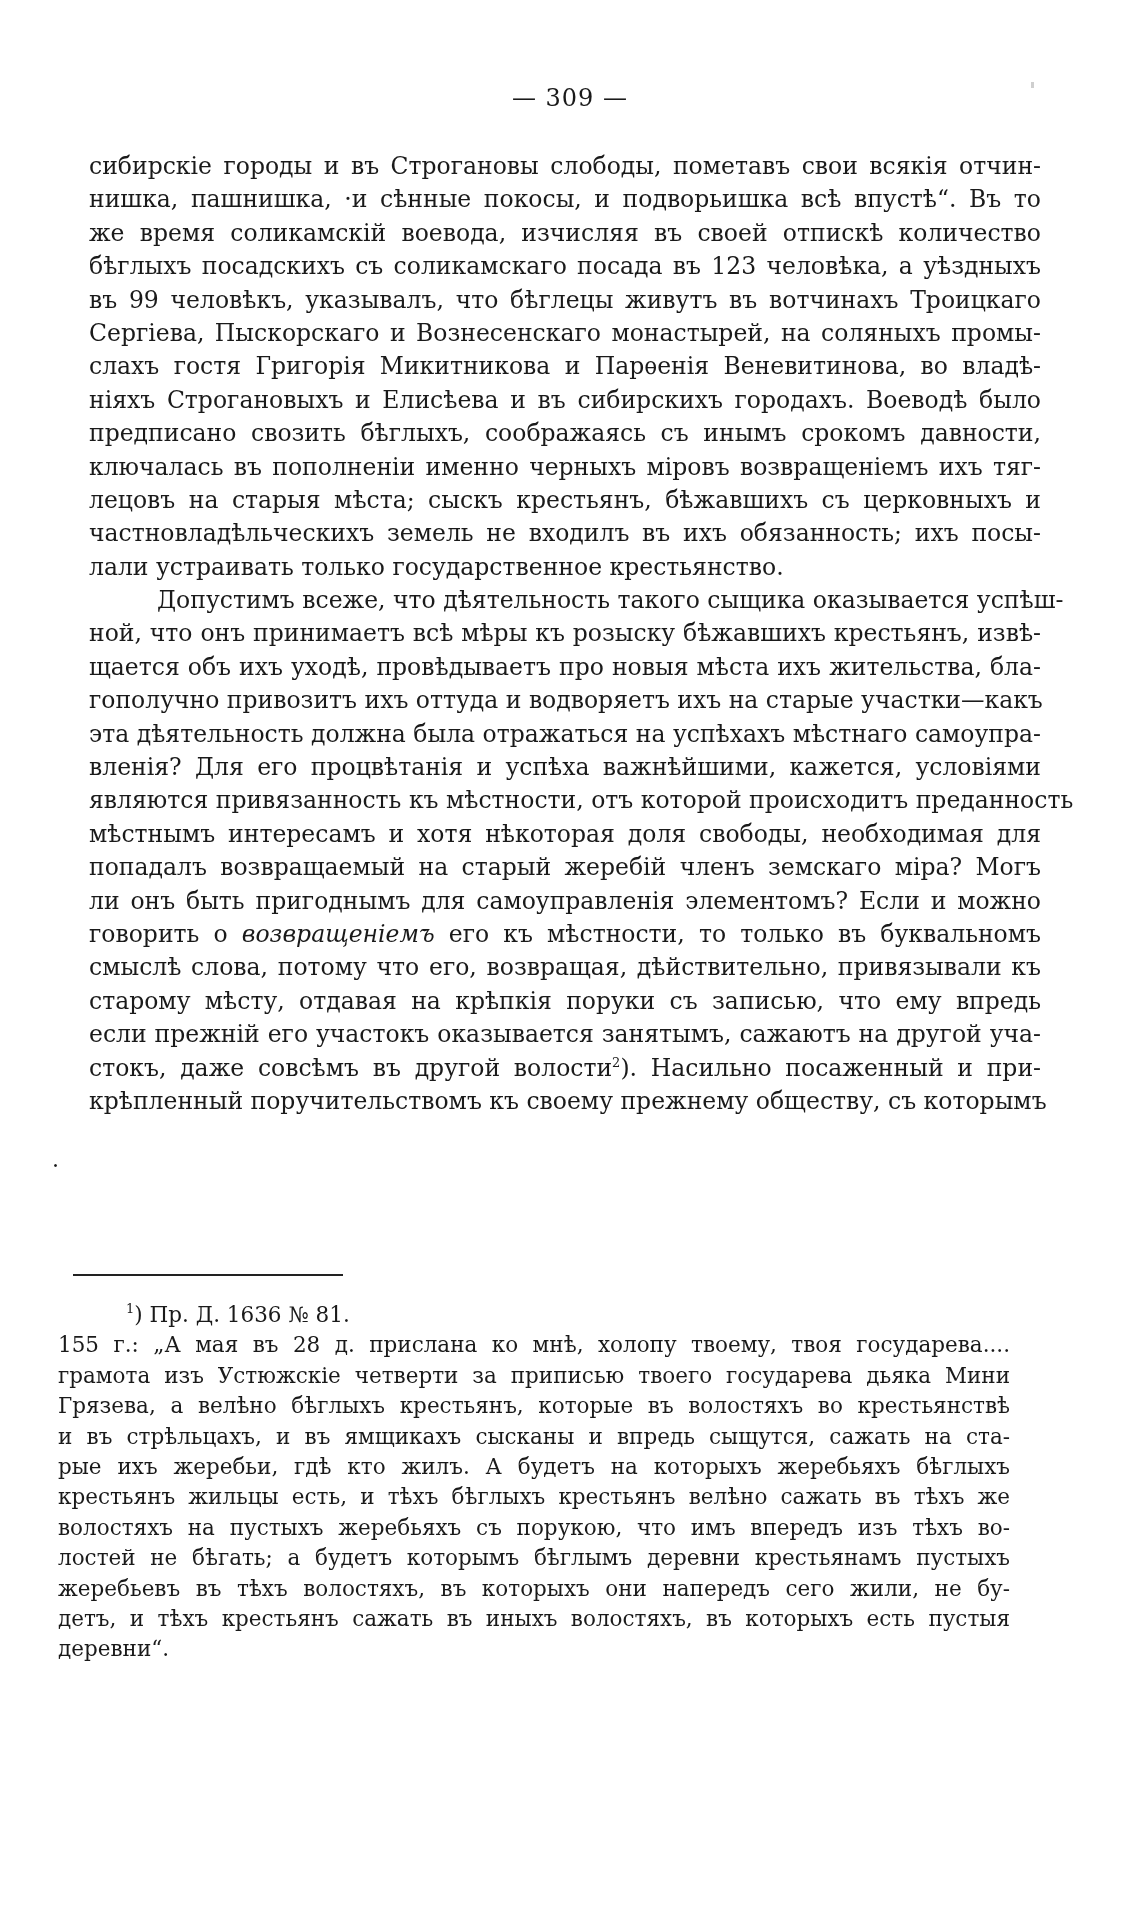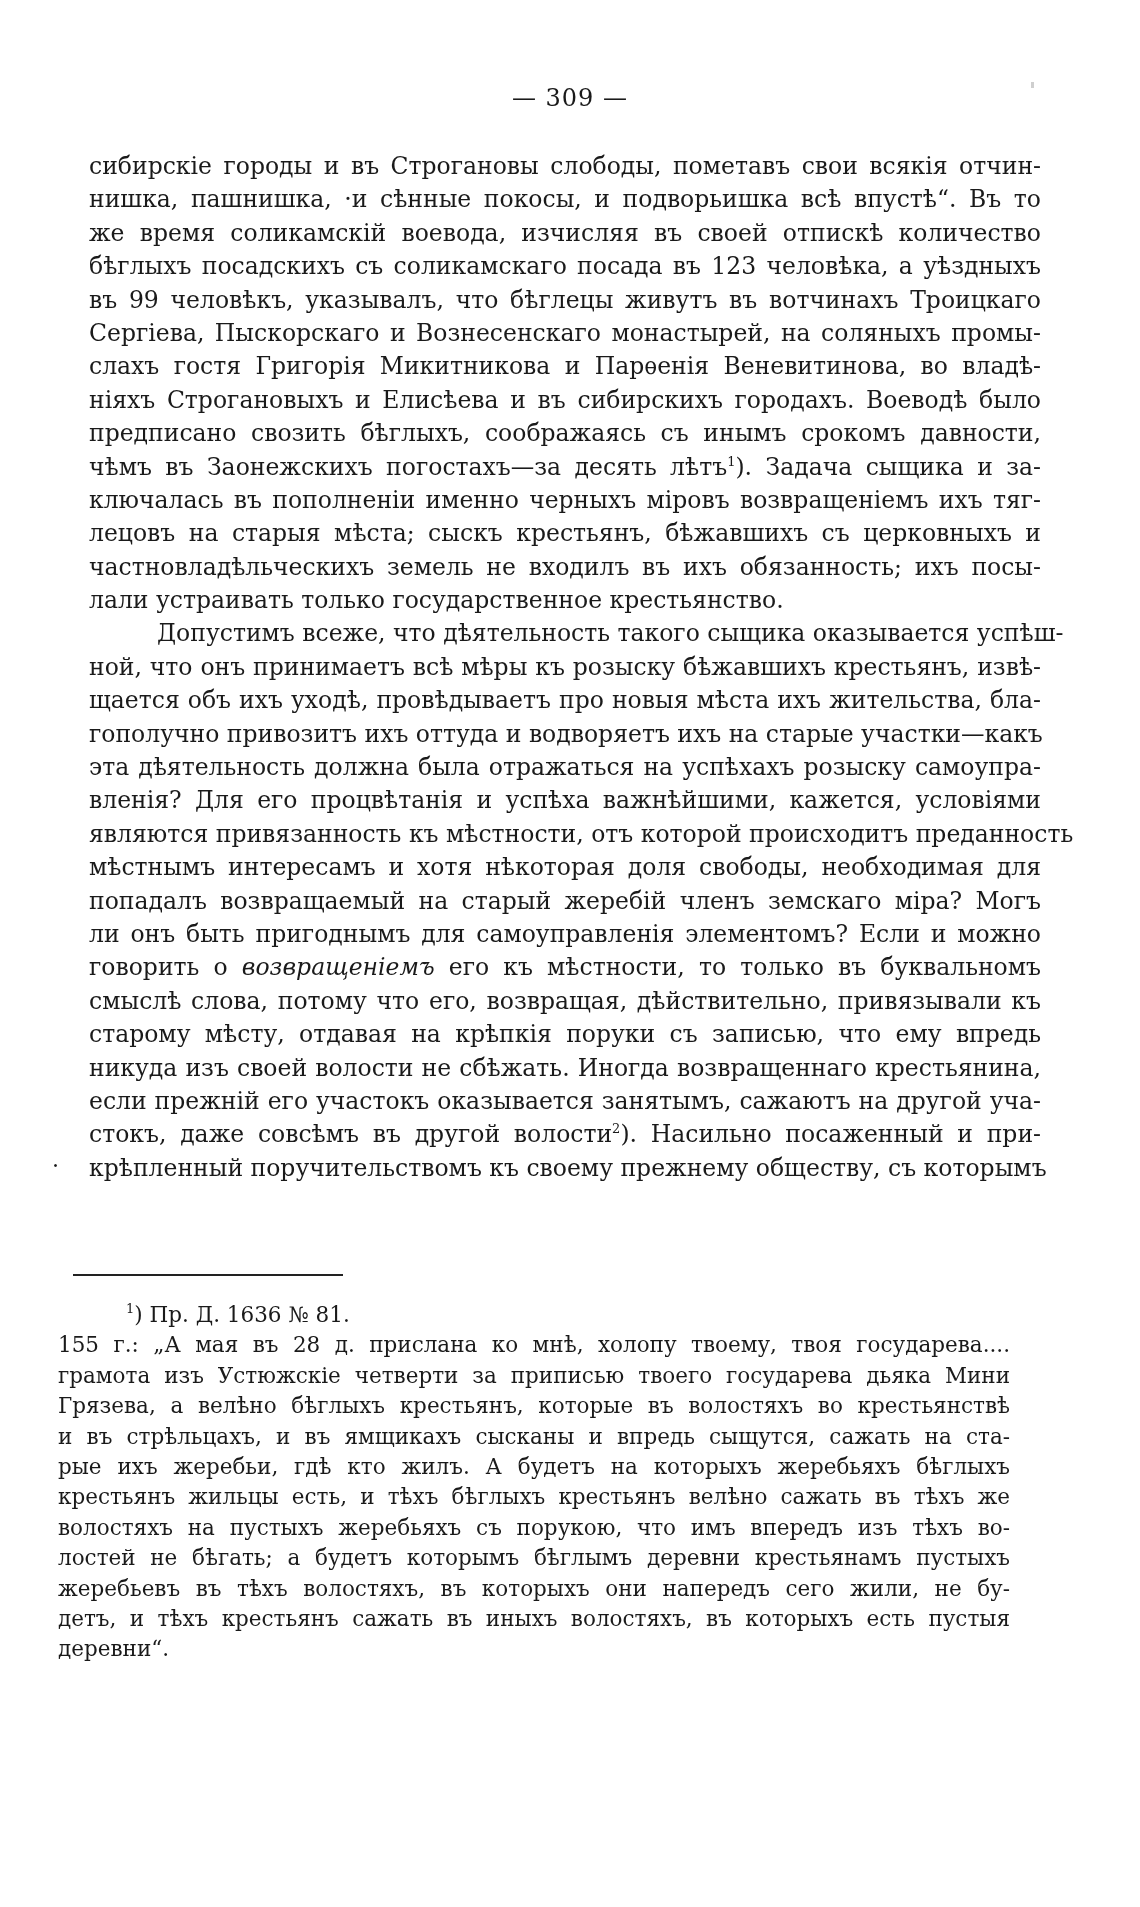--- a/index.html
+++ b/index.html
@@ -36,39 +36,37 @@
 <div class="body-text">
   <div class="line">сибирскіе городы и въ Строгановы слободы, пометавъ свои всякія отчин-</div>
   <div class="line">нишка, пашнишка, ·и сѣнные покосы, и подворьишка всѣ впустѣ“. Въ то</div>
   <div class="line">же время соликамскій воевода, изчисляя въ своей отпискѣ количество</div>
   <div class="line">бѣглыхъ посадскихъ съ соликамскаго посада въ 123 человѣка, а уѣздныхъ</div>
   <div class="line">въ 99 человѣкъ, указывалъ, что бѣглецы живутъ въ вотчинахъ Троицкаго</div>
   <div class="line">Сергіева, Пыскорскаго и Вознесенскаго монастырей, на соляныхъ промы-</div>
   <div class="line">слахъ гостя Григорія Микитникова и Парѳенія Веневитинова, во владѣ-</div>
   <div class="line">ніяхъ Строгановыхъ и Елисѣева и въ сибирскихъ городахъ. Воеводѣ было</div>
   <div class="line">предписано свозить бѣглыхъ, соображаясь съ инымъ срокомъ давности,</div>
-  <div class="line"><span>чѣмъ въ Заонежскихъ погостахъ—за десять лѣтъ</span><sup>1</sup><span>). Задача сыщика и за-</span></div>
   <div class="line">ключалась въ пополненіи именно черныхъ міровъ возвращеніемъ ихъ тяг-</div>
   <div class="line">лецовъ на старыя мѣста; сыскъ крестьянъ, бѣжавшихъ съ церковныхъ и</div>
   <div class="line">частновладѣльческихъ земель не входилъ въ ихъ обязанность; ихъ посы-</div>
   <div class="line last">лали устраивать только государственное крестьянство.</div>
   <div class="line indent">Допустимъ всеже, что дѣятельность такого сыщика оказывается успѣш-</div>
   <div class="line">ной, что онъ принимаетъ всѣ мѣры къ розыску бѣжавшихъ крестьянъ, извѣ-</div>
   <div class="line">щается объ ихъ уходѣ, провѣдываетъ про новыя мѣста ихъ жительства, бла-</div>
   <div class="line">гополучно привозитъ ихъ оттуда и водворяетъ ихъ на старые участки—какъ</div>
-  <div class="line">эта дѣятельность должна была отражаться на успѣхахъ розыску самоупра-</div>
+  <div class="line">эта дѣятельность должна была отражаться на успѣхахъ мѣстнаго самоупра-</div>
   <div class="line">вленія? Для его процвѣтанія и успѣха важнѣйшими, кажется, условіями</div>
   <div class="line">являются привязанность къ мѣстности, отъ которой происходитъ преданность</div>
   <div class="line">мѣстнымъ интересамъ и хотя нѣкоторая доля свободы, необходимая для</div>
   <div class="line">попадалъ возвращаемый на старый жеребій членъ земскаго міра? Могъ</div>
   <div class="line">ли онъ быть пригоднымъ для самоуправленія элементомъ? Если и можно</div>
   <div class="line"><span>говорить о</span> <span class="italic">возвращеніемъ</span><span> его къ мѣстности, то только въ буквальномъ</span></div>
   <div class="line">смыслѣ слова, потому что его, возвращая, дѣйствительно, привязывали къ</div>
   <div class="line">старому мѣсту, отдавая на крѣпкія поруки съ записью, что ему впредь</div>
-  <div class="line">никуда изъ своей волости не сбѣжать. Иногда возвращеннаго крестьянина,</div>
   <div class="line">если прежній его участокъ оказывается занятымъ, сажаютъ на другой уча-</div>
   <div class="line"><span>стокъ, даже совсѣмъ въ другой волости</span><sup>2</sup><span>). Насильно посаженный и при-</span></div>
   <div class="line">крѣпленный поручительствомъ къ своему прежнему обществу, съ которымъ</div>
 </div>
 
 <div class="margin-dot">.</div>
 
 <div class="fn-rule"></div>
 
 <div class="footnotes">

